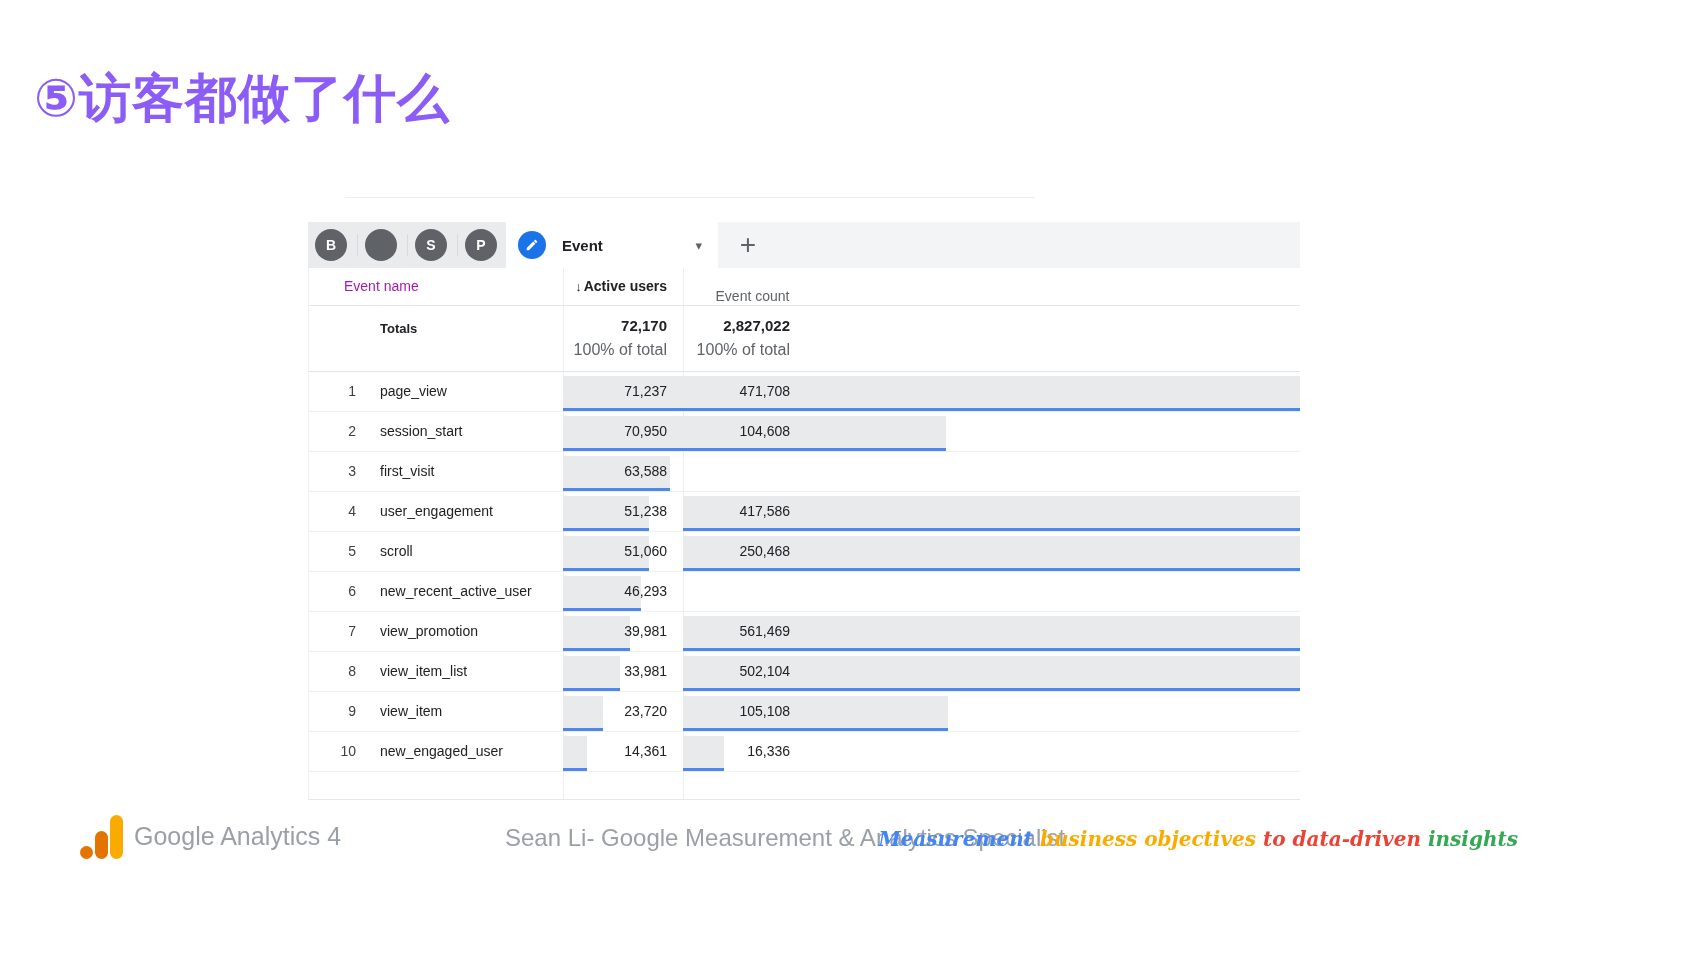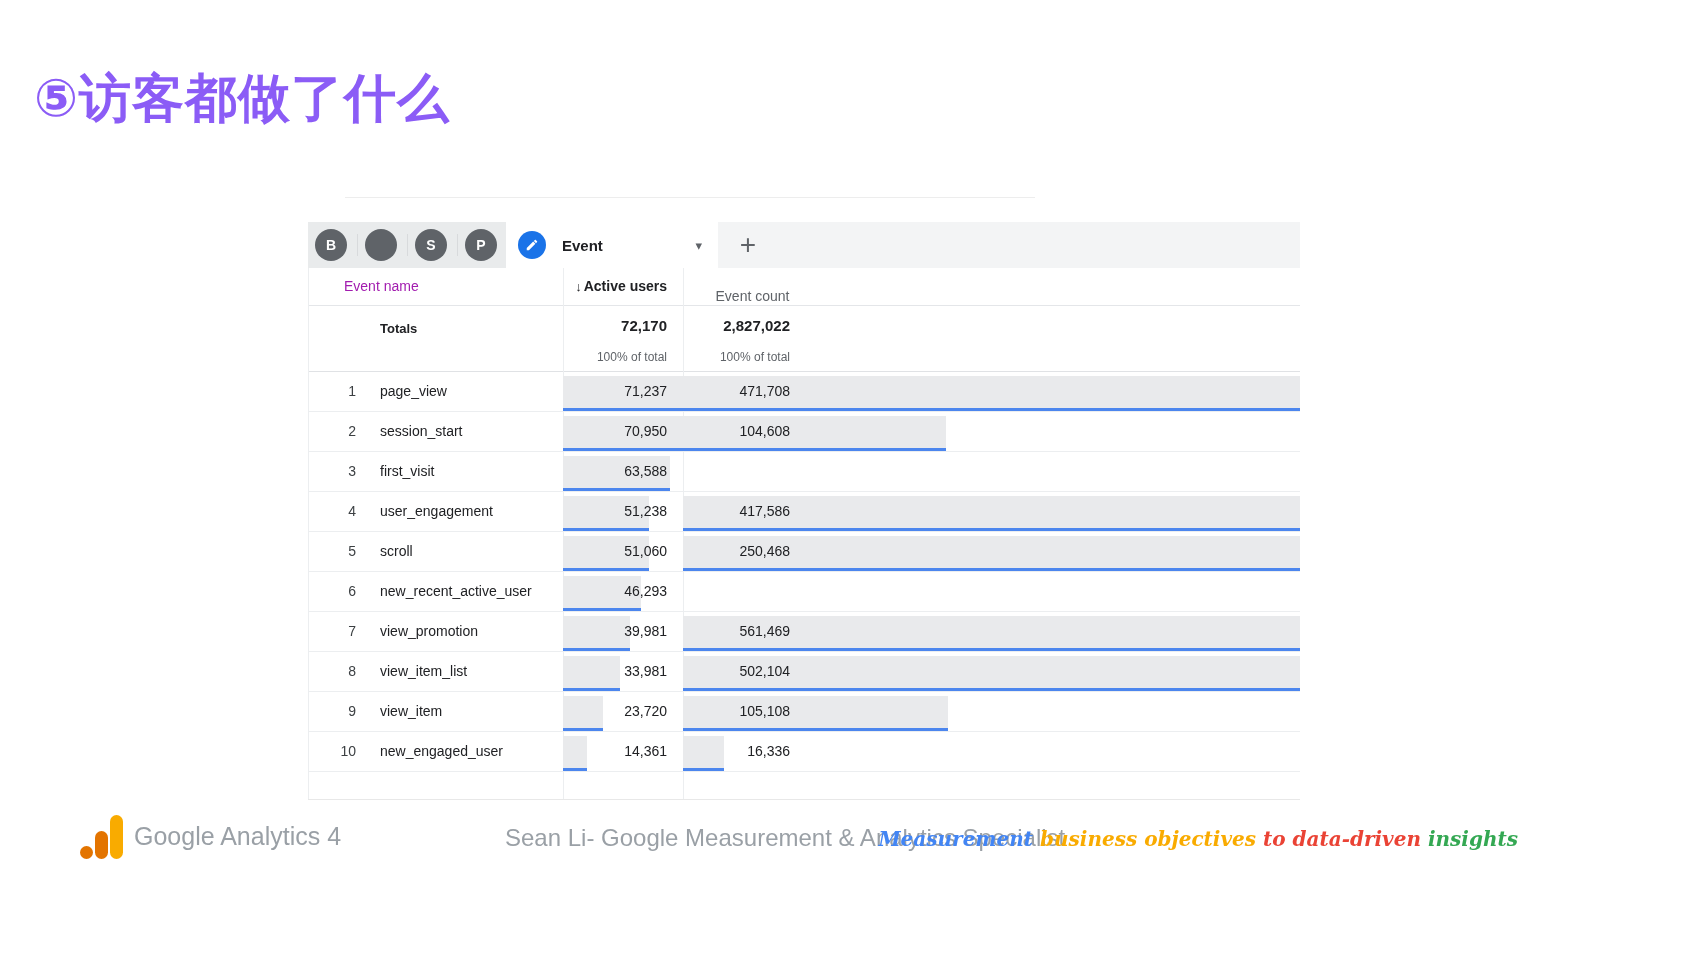--- a/index.html
+++ b/index.html
@@ -39,21 +39,21 @@
   .h-name{position:absolute;left:36px;top:0;line-height:37px;font-size:14px;color:#a21caf;}
   .h-users{position:absolute;left:255px;width:104px;top:0;line-height:37px;text-align:right;font-size:14px;color:#202124;font-weight:600;cursor:pointer;}
   .h-users .sort{font-weight:400;margin-right:2px;font-size:13px;}
   .h-count{position:absolute;left:375px;width:107px;top:10px;line-height:37px;text-align:center;font-size:14px;color:#5f6368;cursor:pointer;margin-left:16px;}
 
   .totals{position:absolute;left:0;top:84px;width:100%;height:66px;border-bottom:1px solid #e0e2e5;box-sizing:border-box;background:#fff;}
   .t-label{position:absolute;left:72px;top:15px;font-size:13px;font-weight:bold;color:#202124;}
   .t-users{position:absolute;left:255px;width:104px;top:11px;text-align:right;}
   .t-count{position:absolute;left:375px;width:107px;top:11px;text-align:right;}
   .t-val{font-size:15px;font-weight:bold;color:#202124;}
-  .t-sub{font-size:12px;color:#5f6368;margin-top:16px;}
+  .t-sub{font-size:16px;color:#5f6368;margin-top:7px;}
 
   .tbody{position:absolute;left:0;top:150px;width:100%;}
   .trow{position:relative;height:40px;border-bottom:1px solid #eceef0;box-sizing:border-box;background:transparent;}
   .c-num{position:absolute;left:0;top:0;width:48px;line-height:39px;text-align:right;font-size:14px;color:#3c4043;}
   .c-name{position:absolute;left:72px;top:0;line-height:39px;font-size:14px;color:#202124;}
   .c-users{position:absolute;left:255px;top:0;width:120px;height:39px;}
   .c-count{position:absolute;left:375px;top:0;width:617px;height:39px;}
   .bar{position:absolute;left:0;top:4px;height:35px;background:#e9eaec;border-bottom:3px solid #4c86ee;box-sizing:border-box;z-index:1;}
   .cell-num{position:absolute;top:0;line-height:39px;font-size:14px;color:#202124;z-index:2;}
   .c-users .cell-num{right:16px;}

